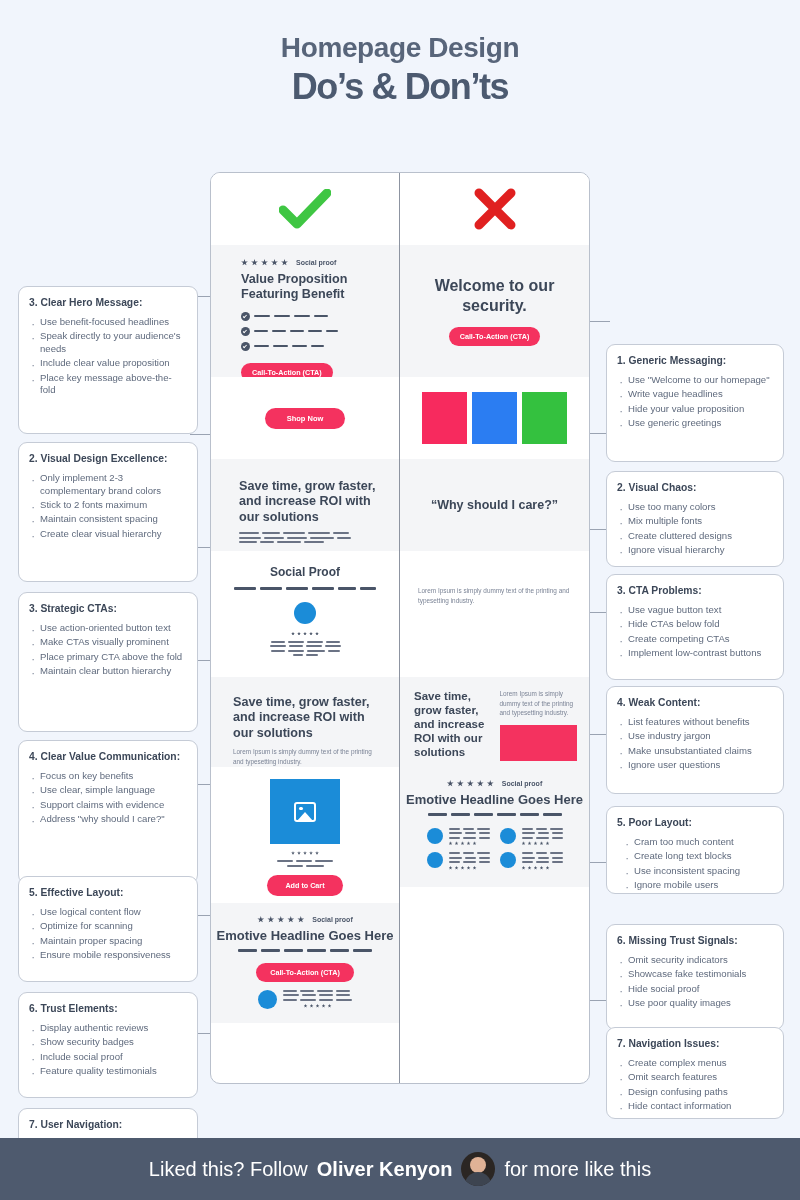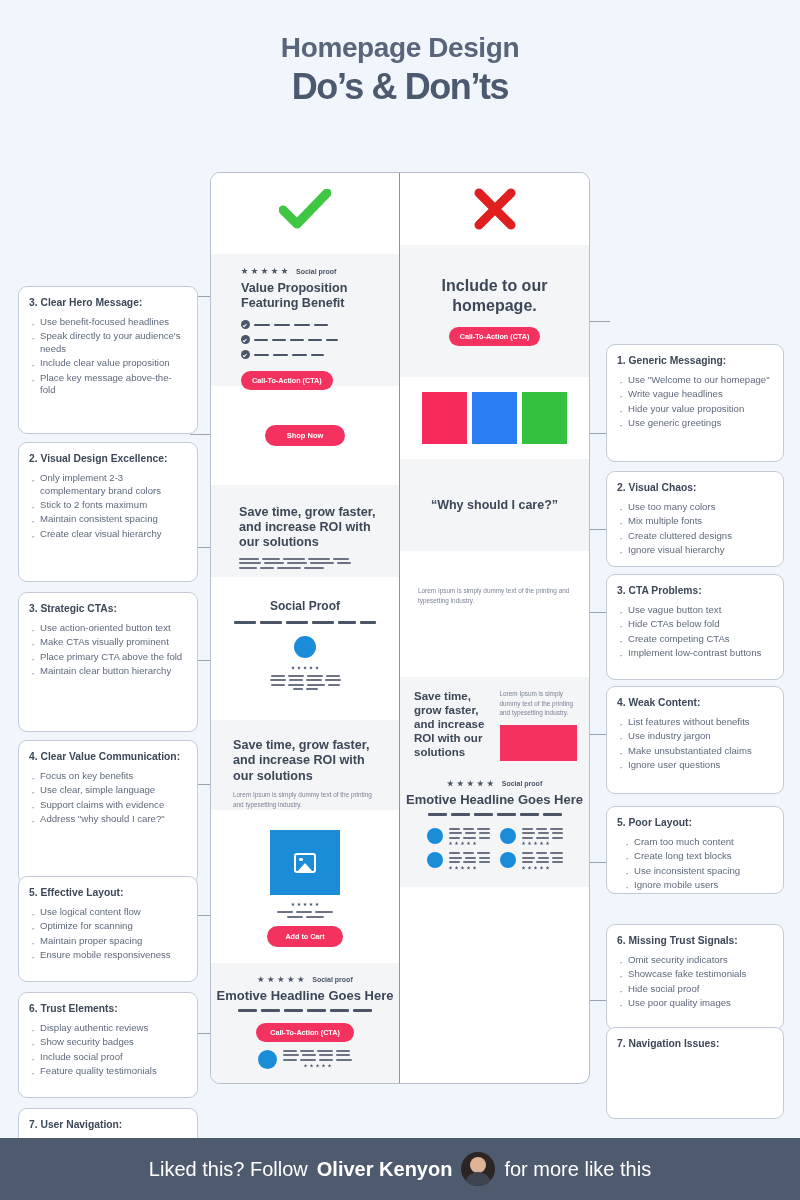--- a/index.html
+++ b/index.html
@@ -83,21 +83,21 @@
     border: 1px solid #b9c0cc;
     border-radius: 10px;
     overflow: hidden;
     display: flex;
   }
   .col {
     width: 50%;
     display: flex;
     flex-direction: column;
   }
-  .col.do { border-right: 1px solid #8d94a1; justify-content: space-between; }
+  .col.do { border-right: 1px solid #8d94a1; }
 
   .mark-row {
     height: 72px;
     display: flex;
     align-items: center;
     justify-content: center;
     background: #ffffff;
   }
   .row { position: relative; }
   .row.shade { background: #f4f5f7; }
@@ -415,20 +415,26 @@
     <ul>
       <li>Omit security indicators</li>
       <li>Showcase fake testimonials</li>
       <li>Hide social proof</li>
       <li>Use poor quality images</li>
     </ul>
   </div>
 
   <div class="tipbox" style="top:919px; height:92px;">
     <h3>7. Navigation Issues:</h3>
+    <ul>
+      <li>Create complex menus</li>
+      <li>Omit search features</li>
+      <li>Design confusing paths</li>
+      <li>Hide contact information</li>
+    </ul>
   </div>
 </div>
 
 <div class="panel">
 
   <div class="col do">
 
     <div class="mark-row">
       <svg class="check-icon" viewBox="0 0 52 40">
         <path d="M4 21 L18 35 L48 4" stroke="#3fc643" stroke-width="9" fill="none" stroke-linecap="round" stroke-linejoin="round"></path>
@@ -630,21 +636,21 @@
 
   <div class="col dont">
 
     <div class="mark-row">
       <svg class="x-icon" viewBox="0 0 44 42">
         <path d="M6 5 L38 37 M38 5 L6 37" stroke="#e02020" stroke-width="9" fill="none" stroke-linecap="round"></path>
       </svg>
     </div>
 
     <div class="row shade" style="height:132px; display:flex; flex-direction:column; align-items:center; justify-content:center; padding:0 22px;">
-      <div class="head-big">Include to our homepage.</div>
+      <div class="head-big">Welcome to our security.</div>
       <div class="cta" style="margin-top:11px;">Call-To-Action (CTA)</div>
     </div>
 
     <div class="row plain" style="height:82px; display:flex; align-items:center; justify-content:center;">
       <div class="swatches">
         <div class="sw" style="background:#f72a5e;"></div>
         <div class="sw" style="background:#2b7df2;"></div>
         <div class="sw" style="background:#34c13f;"></div>
       </div>
     </div>

